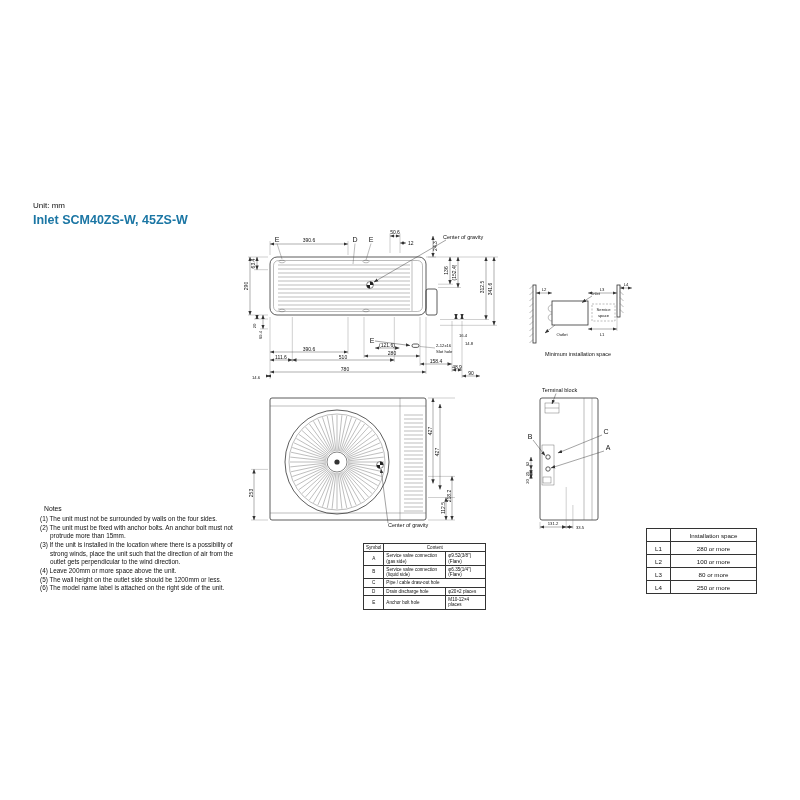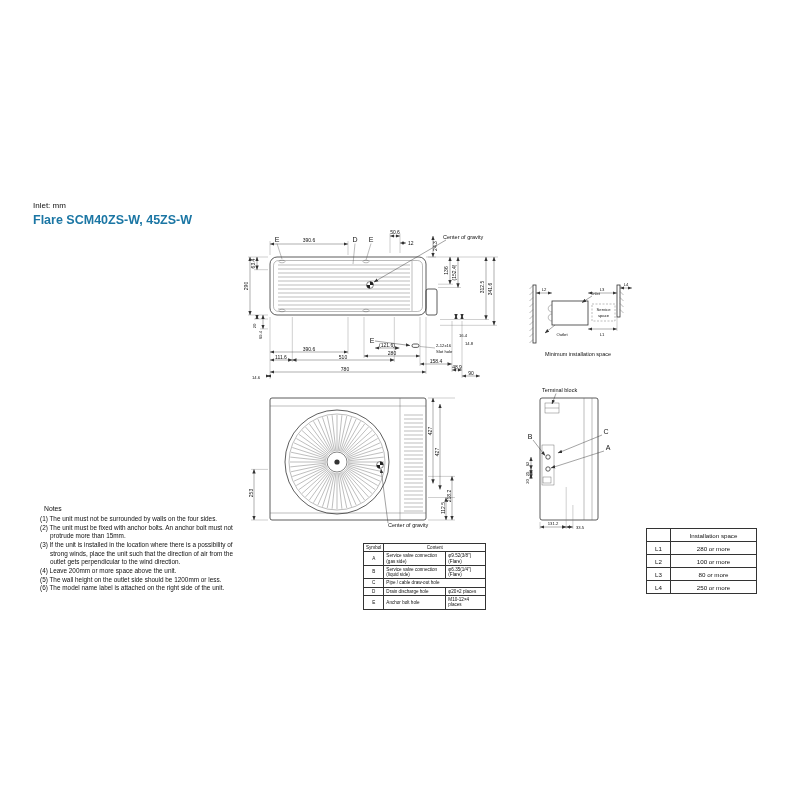--- a/index.html
+++ b/index.html
@@ -37,22 +37,22 @@
   .symtable .spec{width:40px}
   .symtable .hdr{text-align:center}
   .spacetable{left:646px;top:528px;font-size:6.2px}
   .spacetable td{padding:2.5px 4px;text-align:center}
   .spacetable .lbl{width:24px}
   .spacetable .val{width:86px}
 </style>
 </head>
 <body>
 
-<div class="abs" id="unit-label">Inlet: mm</div>
-<div class="abs" id="models-title">Flare SCM40ZS-W, 45ZS-W</div>
+<div class="abs" id="unit-label">Unit: mm</div>
+<div class="abs" id="models-title">Inlet SCM40ZS-W, 45ZS-W</div>
 
 <svg id="drawing" width="400" height="312" viewBox="0 0 400 312">
   <defs>
     <marker id="arr" viewBox="0 0 8 8" refX="7.5" refY="4" markerWidth="4.5" markerHeight="4.5" orient="auto-start-reverse" markerUnits="userSpaceOnUse">
       <path d="M0,1 L8,4 L0,7 Z" fill="#333"></path>
     </marker>
     <g id="cogsym">
       <circle r="3.4" fill="#fff" stroke="#333" stroke-width="0.6"></circle>
       <path d="M0,0 L0,-3.4 A3.4,3.4 0 0 1 3.4,0 Z" fill="#222"></path>
       <path d="M0,0 L0,3.4 A3.4,3.4 0 0 1 -3.4,0 Z" fill="#222"></path>

